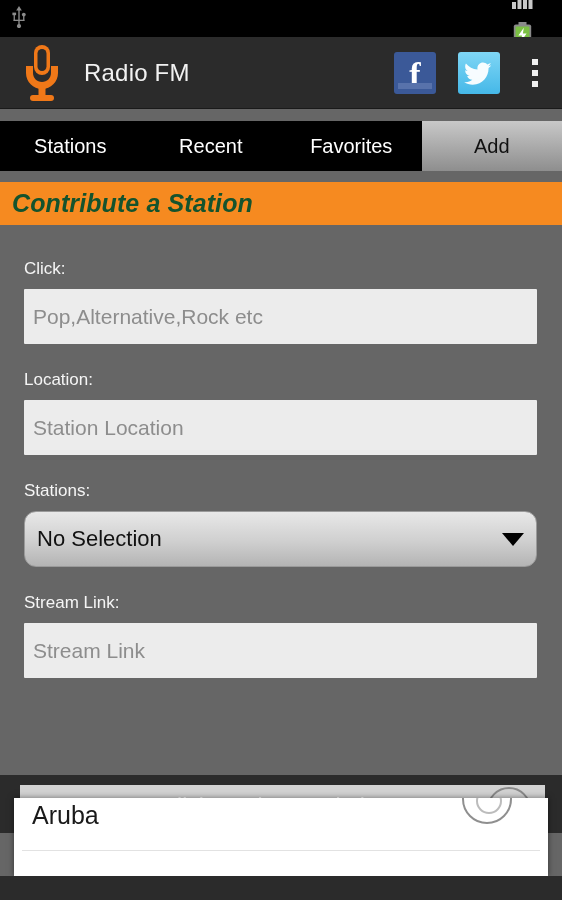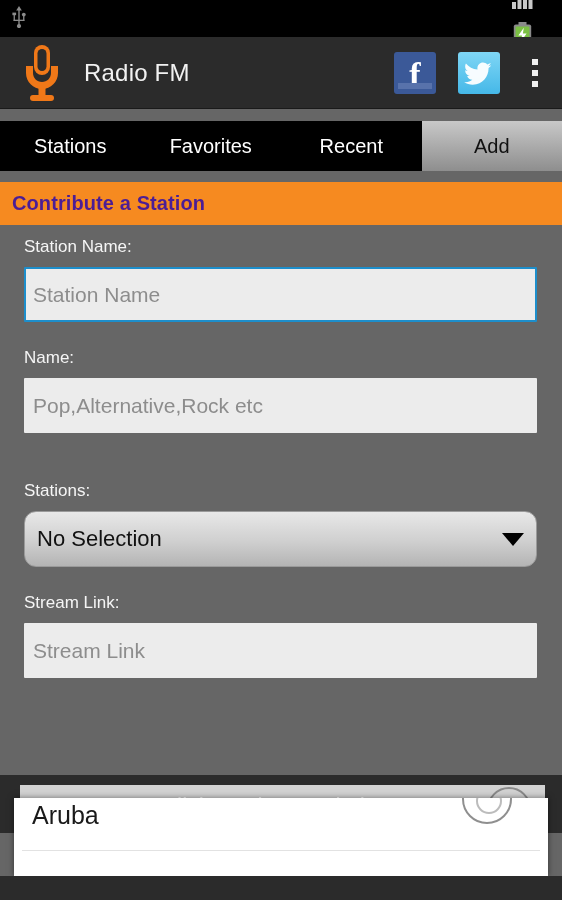--- a/index.html
+++ b/index.html
@@ -141,24 +141,25 @@
     position: absolute;
     top: 182px; left: 0;
     width: 562px;
     height: 43px;
     background: #f68a20;
     display: flex;
     align-items: center;
     padding-left: 12px;
   }
   .section-header span {
-    color: #4c1d95;
-    font-size: 20px;
+    color: #14532d;
+    font-size: 25px;
     font-weight: bold;
     letter-spacing: 0.1px;
+    font-style: italic;
   }
 
   
   .form-area {
     position: absolute;
     top: 225px; left: 0;
     width: 562px;
     height: 675px;
     background: #666666;
     padding: 12px 24px 0 24px;
@@ -397,48 +398,48 @@
         <i></i>
       </div>
     </div>
   </div>
 
   <div class="tab-bar">
     <div class="tab">
       <span>Stations</span>
     </div>
     <div class="tab">
+      <span>Recent</span>
+    </div>
+    <div class="tab">
       <span>Favorites</span>
-    </div>
-    <div class="tab">
-      <span>Recent</span>
     </div>
     <div class="tab selected">
       <span>Add</span>
     </div>
   </div>
 
   <div class="section-header">
     <span>Contribute a Station</span>
   </div>
 
   <div class="form-area">
 
+    <div class="spacer-sm"></div>
+
     <div class="field-group">
-      <label class="field-label">Station Name:</label>
-      <input class="text-input focused" type="text" placeholder="Station Name" style="">
+      <label class="field-label">Click:</label>
+      <input class="text-input" type="text" placeholder="Pop,Alternative,Rock etc" style="">
     </div>
     <div class="spacer-sm"></div>
 
     <div class="field-group">
-      <label class="field-label">Name:</label>
-      <input class="text-input" type="text" placeholder="Pop,Alternative,Rock etc" style="">
-    </div>
-    <div class="spacer-sm"></div>
-
+      <label class="field-label">Location:</label>
+      <input class="text-input" type="text" placeholder="Station Location" style="">
+    </div>
     <div class="spacer-sm"></div>
 
     <div class="field-group">
       <label class="field-label">Stations:</label>
       <div class="select-wrap">
         <span class="sel-value">No Selection</span>
         <span class="select-arrow"></span>
       </div>
     </div>
     <div class="spacer-sm"></div>

